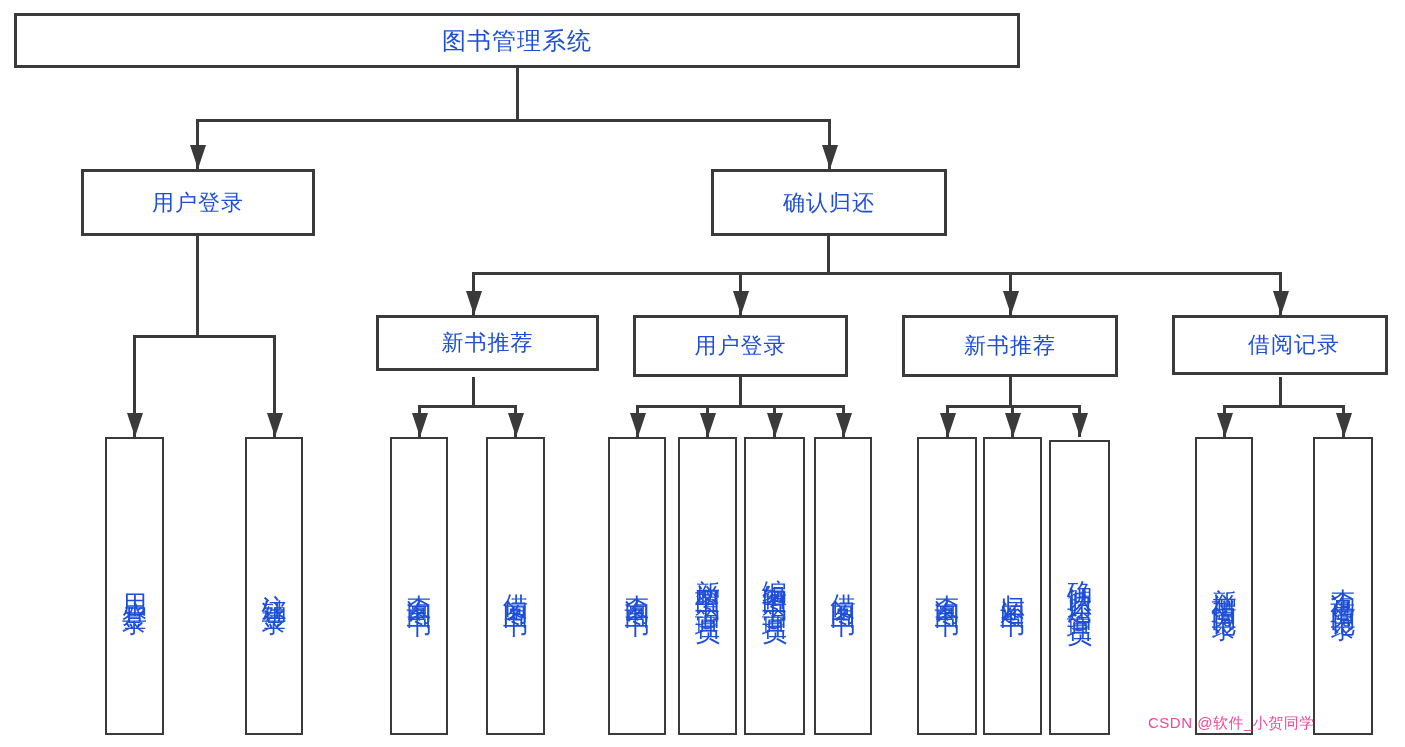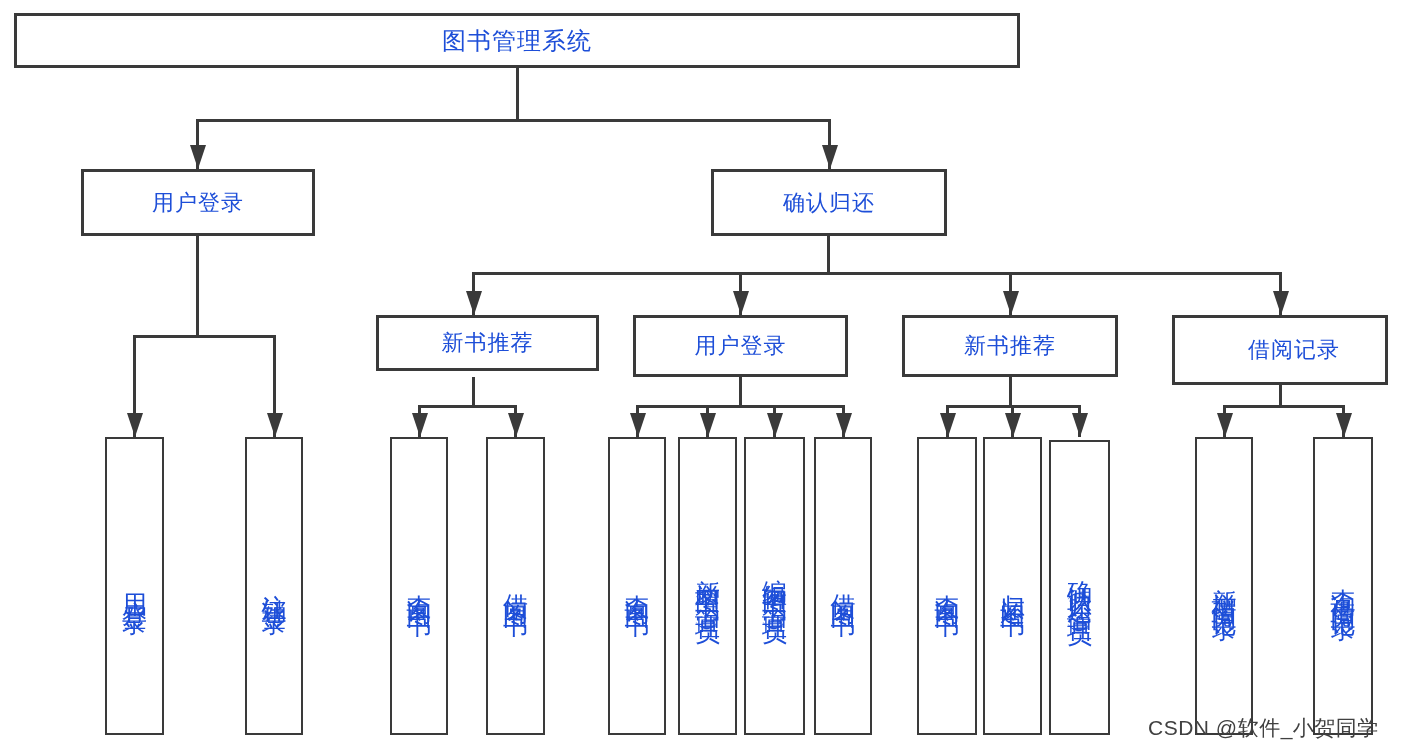--- a/index.html
+++ b/index.html
@@ -60,22 +60,22 @@
     font-size: 25px;
     line-height: 1;
     letter-spacing: 6px;
     text-align: center;
   }
   
   .watermark {
     position: absolute;
     left: 1148px;
     top: 714px;
-    font-size: 21px;
-    color: #404040;
+    font-size: 15px;
+    color: #ec4899;
     white-space: nowrap;
     z-index: 3;
     letter-spacing: 0.5px;
   }
 </style>
 </head>
 <body>
 
 <div class="canvas">
 
@@ -124,21 +124,21 @@
   <div class="node" style="left:81px; top:169px; width:234px; height:67px;">用户登录</div>
 
   <div class="node" style="left:711px; top:169px; width:236px; height:67px;">确认归还</div>
 
   <div class="node" style="left:376px; top:315px; width:223px; height:56px;">新书推荐</div>
 
   <div class="node" style="left:633px; top:315px; width:215px; height:62px;">用户登录</div>
 
   <div class="node" style="left:902px; top:315px; width:216px; height:62px;">新书推荐</div>
 
-  <div class="node" style="left:1172px; top:315px; width:216px; height:70px;padding-left:28px;">借阅记录</div>
+  <div class="node" style="left:1172px; top:315px; width:216px; height:60px;padding-left:28px;">借阅记录</div>
 
   <div class="node leaf" style="left:105px; top:437px; width:59px; height:298px;">用户登录</div>
   <div class="node leaf" style="left:245px; top:437px; width:58px; height:298px;">注销登录</div>
 
   <div class="node leaf" style="left:390px; top:437px; width:58px; height:298px;">查询图书</div>
   <div class="node leaf" style="left:486px; top:437px; width:59px; height:298px;">借阅图书</div>
 
   <div class="node leaf" style="left:608px; top:437px; width:58px; height:298px;">查询图书</div>
   <div class="node leaf" style="left:678px; top:437px; width:59px; height:298px;">新增图书（管理员）</div>
   <div class="node leaf" style="left:744px; top:437px; width:61px; height:298px;">编辑图书（管理员）</div>

